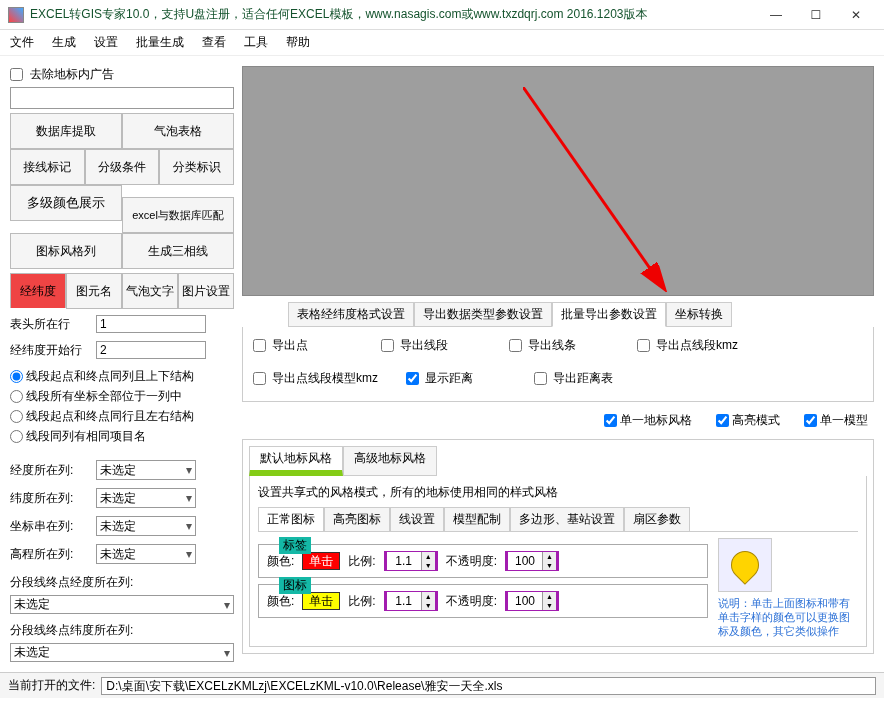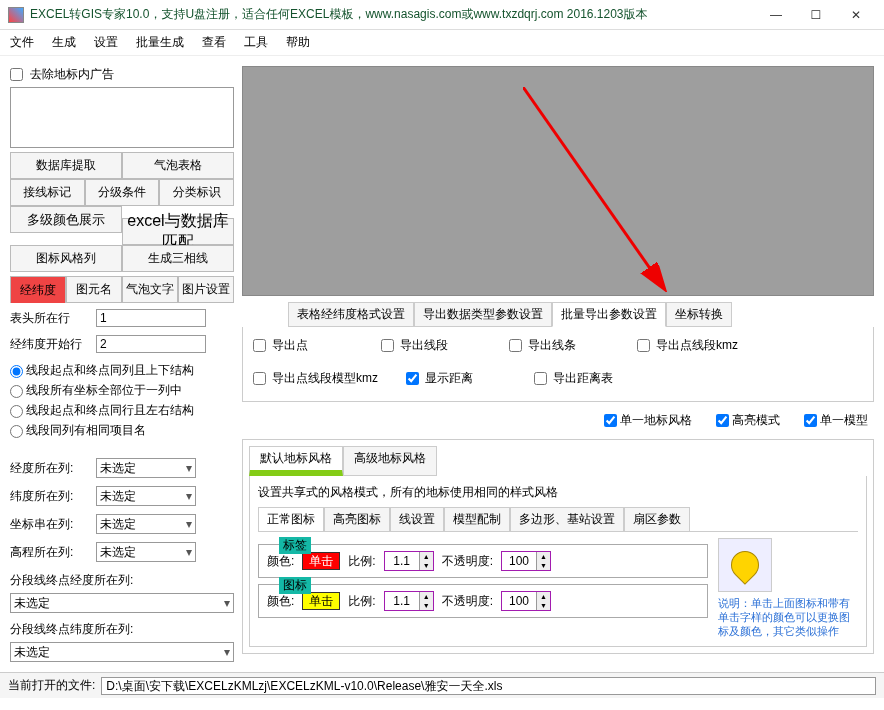--- a/index.html
+++ b/index.html
@@ -8,21 +8,21 @@
 .titlebar .app-icon { width: 16px; height: 16px; margin-right: 6px; background: linear-gradient(45deg,#f44,#4af); border:1px solid #888; }
 .titlebar .title { flex: 1; color: #14532d; }
 .titlebar .winbtn { width: 40px; height: 28px; text-align: center; line-height: 28px; color: #333; cursor: pointer; }
 .menubar { height: 26px; display: flex; align-items: center; padding: 0 10px; gap: 18px; border-bottom: 1px solid #eee; background:#fff; }
 .menubar span { color: #000; cursor: pointer; }
 .main { display: flex; padding: 10px; gap: 8px; height: 616px; }
 .left { width: 224px; display: flex; flex-direction: column; gap: 4px; }
 .chk-line { display: flex; align-items: center; gap: 4px; }
 .ad-box { border: 1px solid #999; height: 62px; background: #fff; }
 .btn-grid { display: flex; flex-wrap: wrap; }
-.btn-grid button { border: 1px solid #bbb; background: #f5f5f5; height: 27px; padding: 0 2px; cursor: pointer; display:flex; align-items:center; justify-content:center;}
+.btn-grid button { border: 1px solid #bbb; background: #f5f5f5; height: 27px; padding: 17px 2px; cursor: pointer; display:flex; align-items:center; justify-content:center;}
 .btn-grid .half { width: 50%; }
 .btn-grid .third { width: 33.33%; }
 .btn-grid .quarter { width: 25%; }
 .field-row { display: flex; align-items: center; gap: 6px; margin: 2px 0; }
 .field-row label { width: 80px; text-align: left; }
 .field-row input[type=text] { border:1px solid #999; height:18px; padding:0 3px; width:110px; background:#fff;}
 input[type=radio],input[type=checkbox]{ margin-right:3px; vertical-align:middle;}
 .radio-line { margin: 3px 0; }
 .select { border:1px solid #999; height:20px; width:100px; background:#fff; padding:0 3px; display:flex; align-items:center; justify-content:space-between;}
 .select::after { content:"▾"; color:#555; }
@@ -43,21 +43,21 @@
 .style-inner { border:1px solid #ccc; border-top:none; padding:8px;}
 .subtabs { display:flex; border-bottom:1px solid #ccc; margin-bottom:6px;}
 .subtabs .sstab { padding:3px 8px; border:1px solid #ccc; border-bottom:none; background:#f5f5f5; cursor:pointer;}
 .subtabs .sstab.active { background:#fff;}
 .group { border:1px solid #aaa; padding:6px 8px; margin:6px 0; position:relative;}
 .group .gtitle { position:absolute; top:-8px; left:20px; background:#14b8a6; padding:0 4px;}
 .inline { display:flex; align-items:center; gap:8px;}
 .swatch { display:inline-block; width:38px; height:18px; border:1px solid #333;}
 .swatch.red { background:#f00; color:#fff; text-align:center; line-height:16px;}
 .swatch.yellow { background:#ff0; color:#000; text-align:center; line-height:16px;}
-.spin { display:flex; align-items:center; border:1px solid #a21caf; height:20px;}
+.spin { display:flex; align-items:center; border:3px solid #a21caf; height:20px;}
 .spin input { border:none; width:34px; text-align:center; height:18px;}
 .spin .sp { width:14px; display:flex; flex-direction:column;}
 .spin .sp span { font-size:7px; height:9px; line-height:9px; text-align:center; background:#eee; border-left:1px solid #999; cursor:pointer;}
 .icon-preview { width:54px; height:54px; border:1px solid #ccc; background:#eef; display:flex; align-items:center; justify-content:center; position:relative;}
 .pin { width:28px; height:28px; background:#ffd400; border-radius:50% 50% 50% 0; transform:rotate(-45deg); border:1px solid #aa8800;}
 .help-txt { color:#2a6fd6; font-size:11px; line-height:14px;}
 .statusbar { height:26px; border-top:1px solid #ccc; display:flex; align-items:center; padding:0 8px; gap:6px; background:#f5f5f5;}
 .statusbar .path { flex:1; border:1px solid #999; background:#fff; height:18px; padding:0 4px; overflow:hidden; white-space:nowrap;}
 </style>
 </head>
@@ -90,21 +90,21 @@
     </div>
     <div class="ad-box"></div>
 
     <div class="btn-grid">
       <button class="half">数据库提取</button>
       <button class="half">气泡表格</button>
       <button class="third">接线标记</button>
       <button class="third">分级条件</button>
       <button class="third">分类标识</button>
       <button class="half" style="font-size:13px;">多级颜色展示</button>
-      <button class="half" style="font-size:16px;margin-top:12px;">excel与数据库匹配</button>
+      <button class="half" style="font-size:11px;margin-top:12px;">excel与数据库匹配</button>
       <button class="half">图标风格列</button>
       <button class="half">生成三相线</button>
     </div>
 
     <div class="btn-grid" style="background:#fff;">
       <button class="quarter" style="background:#ef4444;border-bottom:none;">经纬度</button>
       <button class="quarter">图元名</button>
       <button class="quarter">气泡文字</button>
       <button class="quarter">图片设置</button>
     </div>

